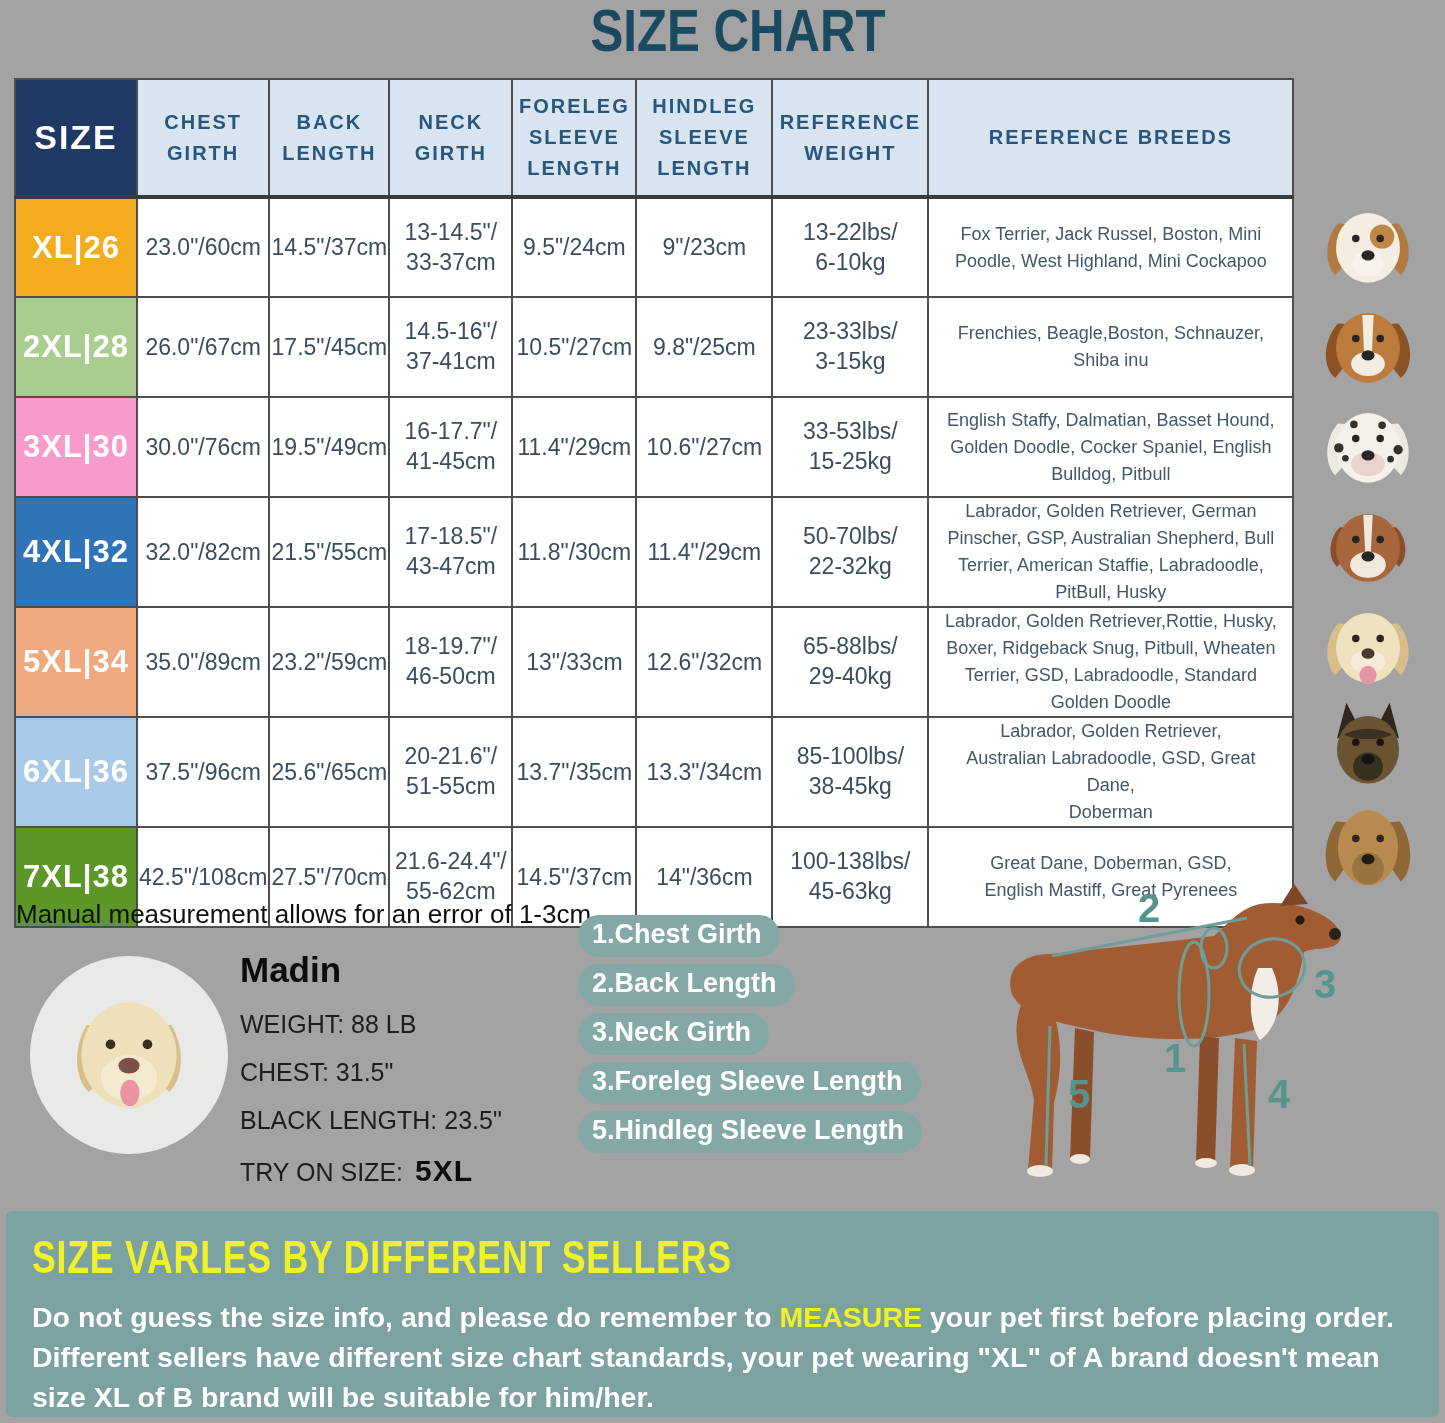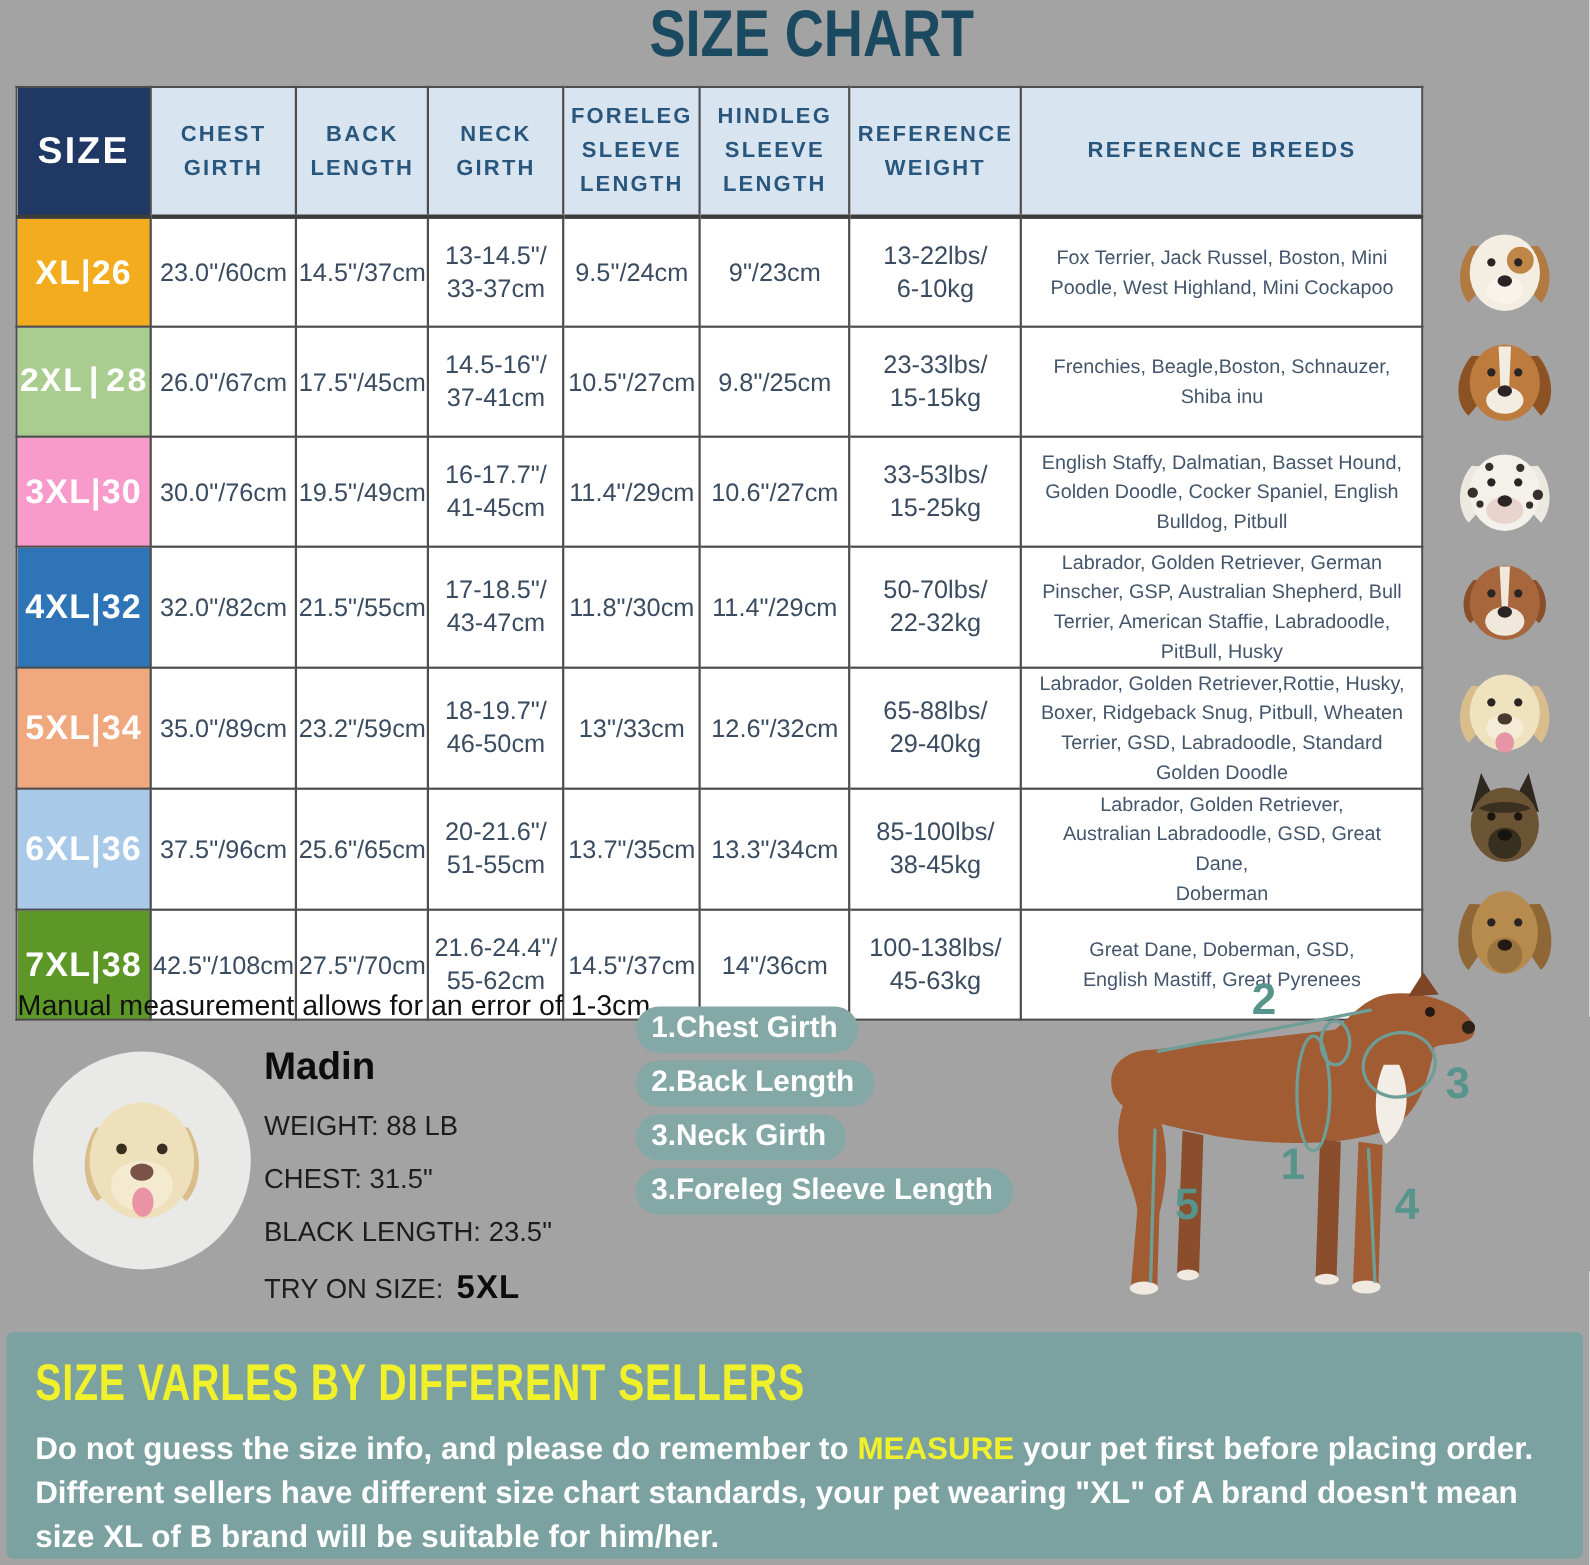--- a/index.html
+++ b/index.html
@@ -107,29 +107,29 @@
         <td class="val">14.5"/37cm</td>
         <td class="val pre">13-14.5"/
 33-37cm</td>
         <td class="val">9.5"/24cm</td>
         <td class="val">9"/23cm</td>
         <td class="val pre">13-22lbs/
 6-10kg</td>
         <td class="breeds">Fox Terrier, Jack Russel, Boston, Mini Poodle, West Highland, Mini Cockapoo</td>
       </tr>
       <tr>
-        <td class="size-cell" style="background-color: rgb(169, 205, 142); font-family: Liberation Mono, monospace;">2XL|28</td>
+        <td class="size-cell" style="background-color: rgb(169, 205, 142);">2XL|28</td>
         <td class="val">26.0"/67cm</td>
         <td class="val">17.5"/45cm</td>
         <td class="val pre">14.5-16"/
 37-41cm</td>
         <td class="val">10.5"/27cm</td>
         <td class="val">9.8"/25cm</td>
         <td class="val pre">23-33lbs/
-15-15kg</td>
+3-15kg</td>
         <td class="breeds">Frenchies, Beagle,Boston, Schnauzer, Shiba inu</td>
       </tr>
       <tr>
         <td class="size-cell" style="background-color: rgb(248, 155, 203);">3XL|30</td>
         <td class="val">30.0"/76cm</td>
         <td class="val">19.5"/49cm</td>
         <td class="val pre">16-17.7"/
 41-45cm</td>
         <td class="val">11.4"/29cm</td>
         <td class="val">10.6"/27cm</td>
@@ -302,20 +302,21 @@
     <div class="model-line">CHEST: 31.5"</div>
     <div class="model-line">BLACK LENGTH: 23.5"</div>
     <div class="model-line"><span>TRY ON SIZE:</span><span class="try-size">5XL</span></div>
   </div>
 
   <div class="pills">
     <div class="pill">1.Chest Girth</div>
     <div class="pill">2.Back Length</div>
     <div class="pill">3.Neck Girth</div>
     <div class="pill">3.Foreleg Sleeve Length</div>
+    <div class="pill">5.Hindleg Sleeve Length</div>
   </div>
 
   <div class="diagram">
     <svg viewBox="0 0 492 338" width="492" height="338">
 
       <path d="M70,118 C62,92 82,78 108,78 C165,72 225,66 272,60 C286,48 298,32 318,28 C344,24 372,32 388,44 C398,52 402,62 395,68 C384,75 372,71 362,76 C356,108 348,132 328,146 C300,166 210,168 150,154 C118,147 80,140 70,118 Z" fill="#A15C33"></path>
       <path d="M338,30 L352,8 L366,28 Z" fill="#7E4526"></path>
       <path d="M330,92 C342,118 338,150 318,164 C306,148 306,114 316,92 Z" fill="#F2EDE6"></path>
       <path d="M258,160 L254,286 L273,287 L277,162 Z" fill="#8A4E2C"></path>
       <path d="M133,152 L128,282 L148,283 L152,156 Z" fill="#8A4E2C"></path>

